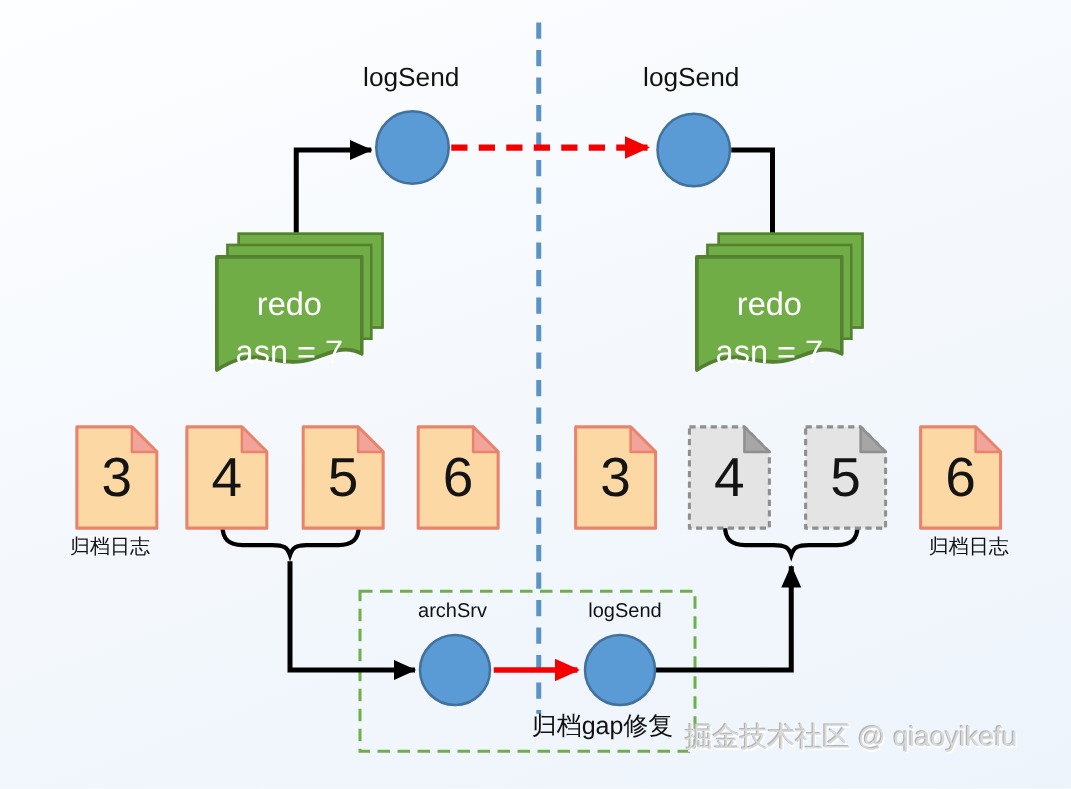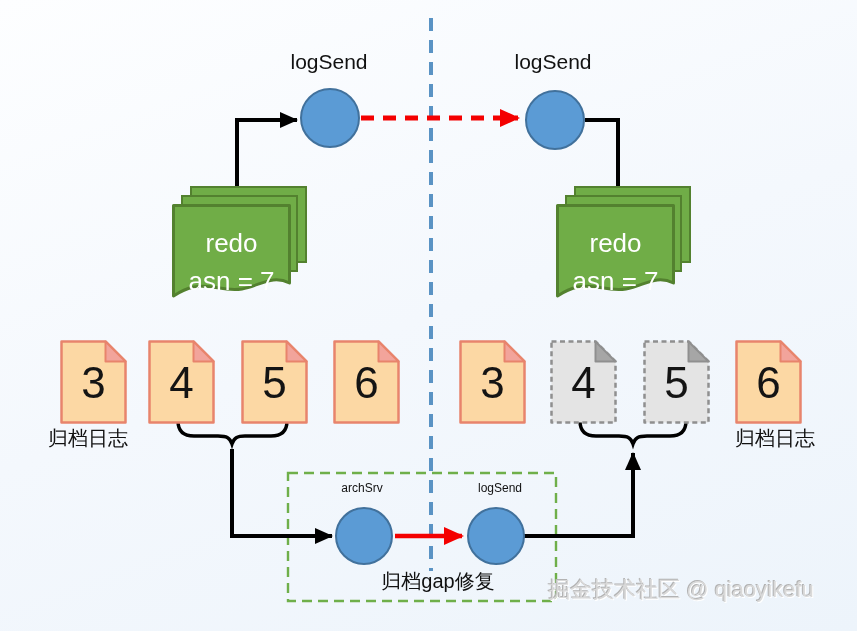--- a/index.html
+++ b/index.html
@@ -18,23 +18,23 @@
   }
   .node.big   { width:60px; height:60px; }
   .node.small { width:58px; height:58px; }
 
   
   .lbl {
     position:absolute; transform:translate(-50%,-50%);
     white-space:nowrap; color:#111; line-height:1.1;
   }
   .lbl.node-title  { font-size:21px; }
-  .lbl.box-title   { font-size:12px;text-align:center; }
-  .lbl.cjk         { font-size:20px; }
-  .lbl.gap-caption { font-size:20px; }
+  .lbl.box-title   { font-size:16px;text-align:center; }
+  .lbl.cjk         { font-size:16px; }
+  .lbl.gap-caption { font-size:20px;margin-left:44px; }
 
   
   .redo-stack { position:absolute; width:140px; height:115px; }
   .sheet {
     position:absolute; width:113px; height:73px; box-sizing:content-box;
     background:#70ad47; border:2.5px solid #53812f;
   }
   .sheet.back { left:18px; top:0; }
   .sheet.mid  { left:9px;  top:9px; }
   .sheet-front { position:absolute; left:0; top:18px; width:119px; height:97px; }

